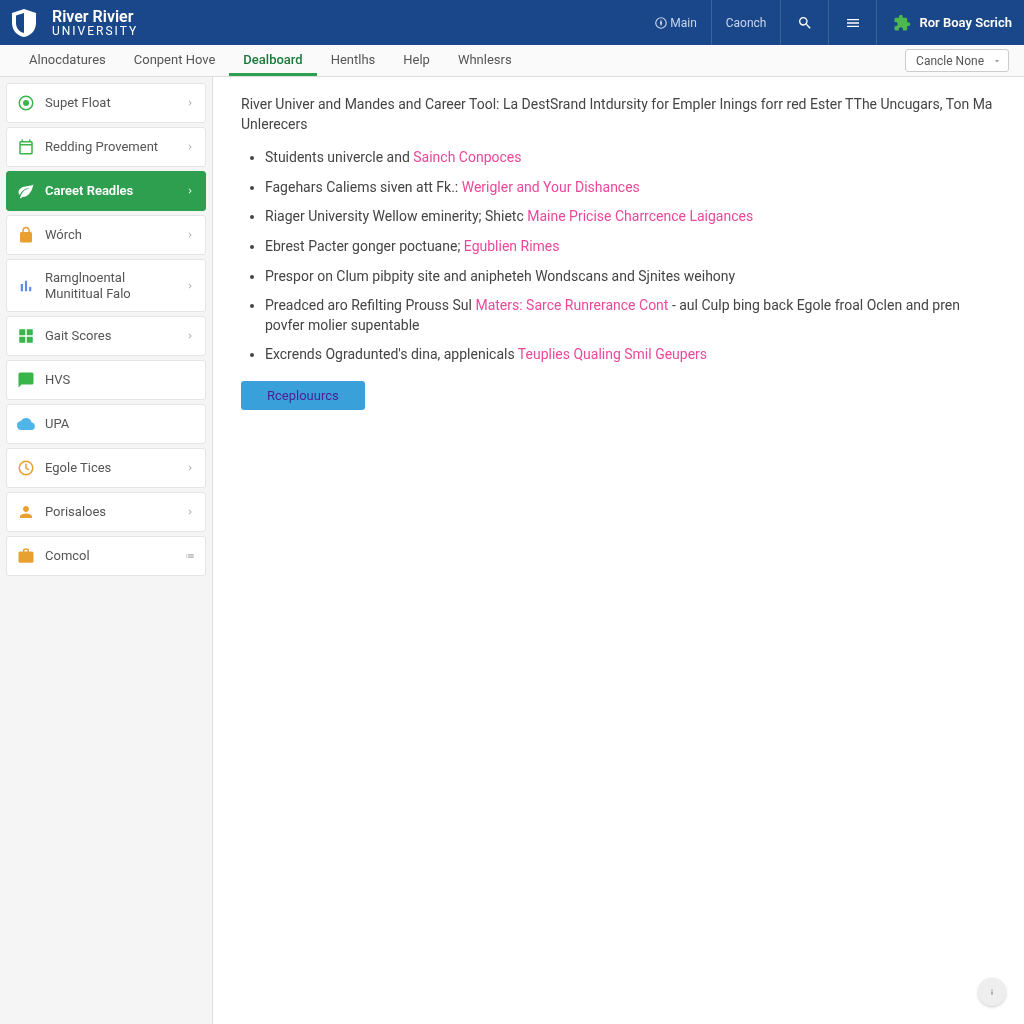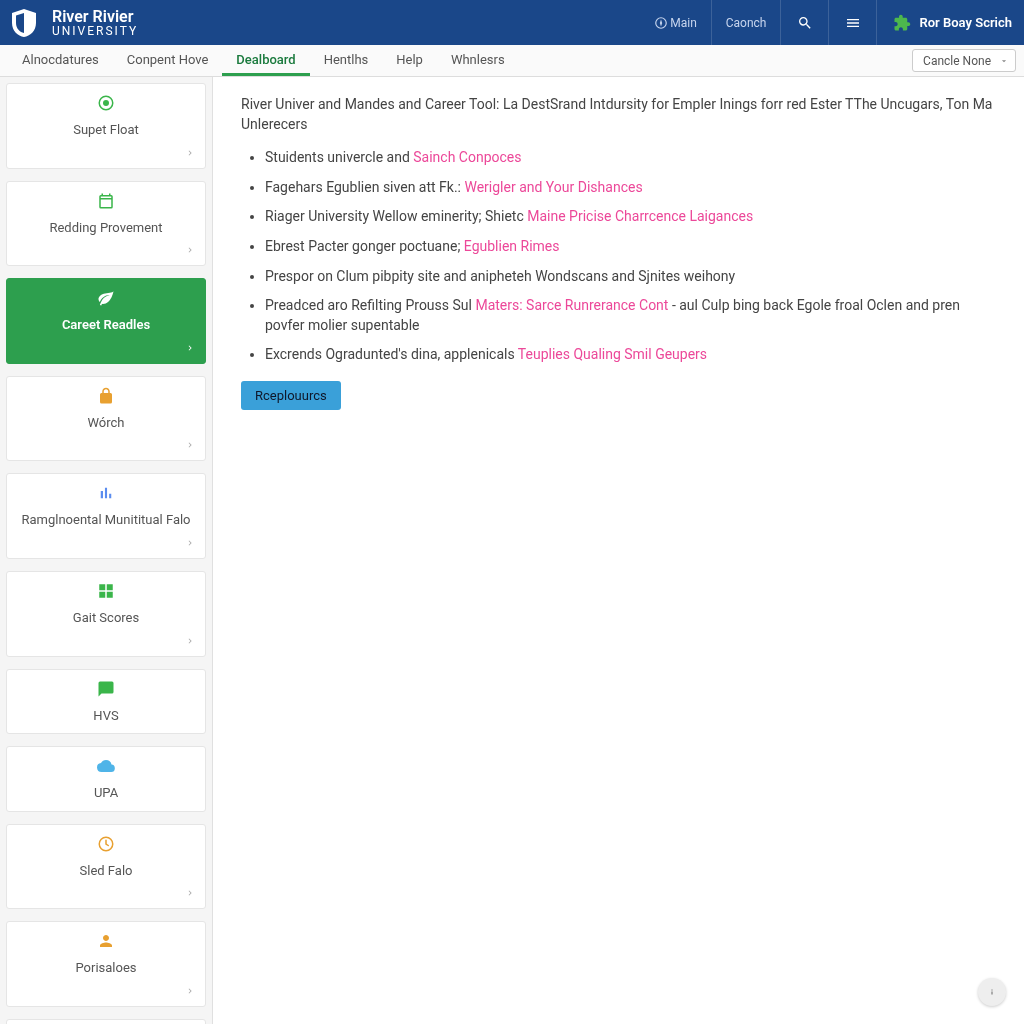--- a/index.html
+++ b/index.html
@@ -12,41 +12,41 @@
 .logo-text .line2 { font-size: 12px; letter-spacing: 2px; }
 .header-spacer { flex: 1; }
 .header-links { display: flex; align-items: center; gap: 0; height: 100%; }
 .header-link { display: flex; align-items: center; gap: 2px; padding: 0 14px; height: 100%; color: #c7d5ee; font-size: 12px; border-left: 1px solid rgba(255,255,255,0.15); cursor: pointer; }
 .header-link:first-child { border-left: none; }
 .header-iconbtn { width: 48px; height: 100%; display: flex; align-items: center; justify-content: center; border-left: 1px solid rgba(255,255,255,0.15); cursor: pointer; }
 .header-iconbtn svg { width: 16px; height: 16px; fill: #fff; }
 .header-right { display: flex; align-items: center; gap: 8px; padding-left: 16px; border-left: 1px solid rgba(255,255,255,0.15); height: 100%; }
 .puzzle-icon { width: 18px; height: 18px; fill: #4db84d; }
 .header-right-text { font-size: 13px; font-weight: 600; }
-.topnav { height: 32px; background: #fafafa; border-bottom: 1px solid #ddd; display: flex; align-items: stretch; padding: 0 8px; }
+.topnav { height: 32px; background: #fafafa; border-bottom: 1px solid #ddd; display: flex; align-items: stretch; padding: 0 15px; }
 .topnav-item { padding: 0 14px; display: flex; align-items: center; font-size: 13px; color: #555; cursor: pointer; border-bottom: 3px solid transparent; }
 .topnav-item.active { color: #1a7a3d; border-bottom-color: #2d9f4e; font-weight: 500; }
 .topnav-spacer { flex: 1; }
 .topnav-select { margin: 4px 0; padding: 3px 24px 3px 10px; border: 1px solid #ccc; border-radius: 3px; font-size: 12px; color: #555; background: #fff; position: relative; display: flex; align-items: center; cursor: pointer; }
 .topnav-select svg { position: absolute; right: 6px; width: 10px; height: 10px; fill: #888; }
 .body { display: flex; height: calc(100% - 77px); }
 .sidebar { width: 213px; background: #f5f5f5; border-right: 1px solid #e0e0e0; padding: 6px; overflow-y: auto; }
-.side-item { display: flex; align-items: center; gap: 10px; padding: 10px 10px; background: #fff; border: 1px solid #e5e5e5; border-radius: 3px; margin-bottom: 12px; font-size: 13px; color: #555; cursor: pointer; position: relative; flex-direction: column; }
+.side-item { display: flex; align-items: center; gap: 10px; padding: 10px 10px; background: #fff; border: 1px solid #e5e5e5; border-radius: 3px; margin-bottom: 4px; font-size: 13px; color: #555; cursor: pointer; position: relative; }
 .side-item.active { background: #2d9f4e; color: #fff; border-color: #2d9f4e; font-weight: 600; }
 .side-item .side-icon { width: 18px; height: 18px; display: flex; align-items: center; justify-content: center; flex-shrink: 0; }
 .side-item .chev { margin-left: auto; width: 10px; height: 10px; fill: #aaa; }
 .side-item.active .chev { fill: #fff; }
 .side-item .label { flex: 1; line-height: 1.2; }
 .content { flex: 1; padding: 18px 28px; overflow-y: auto; position: relative; }
 .page-title { font-size: 30px; font-weight: 400; color: #444; margin-bottom: 24px; }
 .intro { font-size: 14px; color: #444; margin-bottom: 14px; line-height: 1.4; }
 ul.bullets { list-style: disc; padding-left: 24px; }
 ul.bullets li { margin-bottom: 10px; font-size: 14px; color: #444; line-height: 1.4; }
 .link { color: #ec4899; cursor: pointer; }
-.btn-primary { display: inline-block; margin-top: 6px; padding: 7px 14px; background: #3aa0d9; color: #0f172a; border-radius: 3px; font-size: 13px; cursor: pointer; }
+.btn-primary { display: inline-block; margin-top: 6px; padding: 7px 26px; background: #3aa0d9; color: #4c1d95; border-radius: 3px; font-size: 13px; cursor: pointer; }
 .info-fab { position: absolute; right: 18px; bottom: 18px; width: 28px; height: 28px; border-radius: 50%; background: #eee; display: flex; align-items: center; justify-content: center; box-shadow: 0 1px 3px rgba(0,0,0,0.2); cursor: pointer; }
 .info-fab svg { width: 12px; height: 12px; fill: #666; }
 </style>
 </head>
 <body>
 
 <div class="header">
   <div class="logo-wrap">
     <svg class="logo-icon" viewBox="0 0 24 28">
         <path d="M12 0 L24 4 V14 C24 22 18 27 12 28 C6 27 0 22 0 14 V4 Z M12 4 L4 6.5 V14 C4 19.5 8 23.3 12 24 V4 Z"></path>
@@ -188,21 +188,21 @@
         </span>
         <span class="label">UPA</span>
       </div>
       <div class="side-item">
         <span class="side-icon">
           <svg viewBox="0 0 24 24" width="18" height="18">
             <circle cx="12" cy="12" r="9" fill="none" stroke="#e8a030" stroke-width="2"></circle>
             <path d="M12 7v5l3 2" stroke="#e8a030" stroke-width="2" fill="none" stroke-linecap="round"></path>
           </svg>
         </span>
-        <span class="label">Sled Falo</span>
+        <span class="label">Egole Tices</span>
         <svg class="chev" viewBox="0 0 24 24">
           <path d="M8.59 16.59L13.17 12 8.59 7.41 10 6l6 6-6 6z"></path>
         </svg>
       </div>
       <div class="side-item">
         <span class="side-icon">
           <svg viewBox="0 0 24 24" width="18" height="18" fill="#e8a030">
             <path d="M12 12c2.21 0 4-1.79 4-4s-1.79-4-4-4-4 1.79-4 4 1.79 4 4 4zm0 2c-2.67 0-8 1.34-8 4v2h16v-2c0-2.66-5.33-4-8-4z"></path>
           </svg>
         </span>
@@ -220,21 +220,21 @@
         <span class="label">Comcol</span>
         <svg class="chev" viewBox="0 0 24 24">
           <path d="M3 13h2v-2H3v2zm0 4h2v-2H3v2zm0-8h2V7H3v2zm4 4h14v-2H7v2zm0 4h14v-2H7v2zM7 7v2h14V7H7z"></path>
         </svg>
       </div>
     </div>
   <div class="content">
     <p class="intro">River Univer and Mandes and Career Tool: La DestSrand Intdursity for Empler Inings forr red Ester TThe Uncugars, Ton Ma Unlerecers</p>
     <ul class="bullets" id="bullets">
         <li><span>Stuidents univercle and </span><span class="link">Sainch Conpoces</span></li>
-        <li><span>Fagehars Egublien siven att Fk.: </span><span class="link">Werigler and Your Dishances</span></li>
+        <li><span>Fagehars Caliems siven att Fk.: </span><span class="link">Werigler and Your Dishances</span></li>
         <li><span>Riager University Wellow eminerity; Shietc </span><span class="link">Maine Pricise Charrcence Laigances</span></li>
         <li><span>Ebrest Pacter gonger poctuane; </span><span class="link">Egublien Rimes</span></li>
         <li><span>Prespor on Clum pibpity site and anipheteh Wondscans and Sjnites weihony</span></li>
         <li><span>Preadced aro Refilting Prouss Sul </span><span class="link">Maters: Sarce Runrerance Cont</span><span> - aul Culp bing back Egole froal Oclen and pren povfer molier supentable</span></li>
         <li><span>Excrends Ogradunted's dina, applenicals </span><span class="link">Teuplies Qualing Smil Geupers</span></li>
       </ul>
     <div class="btn-primary">Rceplouurcs</div>
     <div class="info-fab">
       <svg viewBox="0 0 24 24">
           <path d="M11 7h2v2h-2zm0 4h2v6h-2z"></path>

